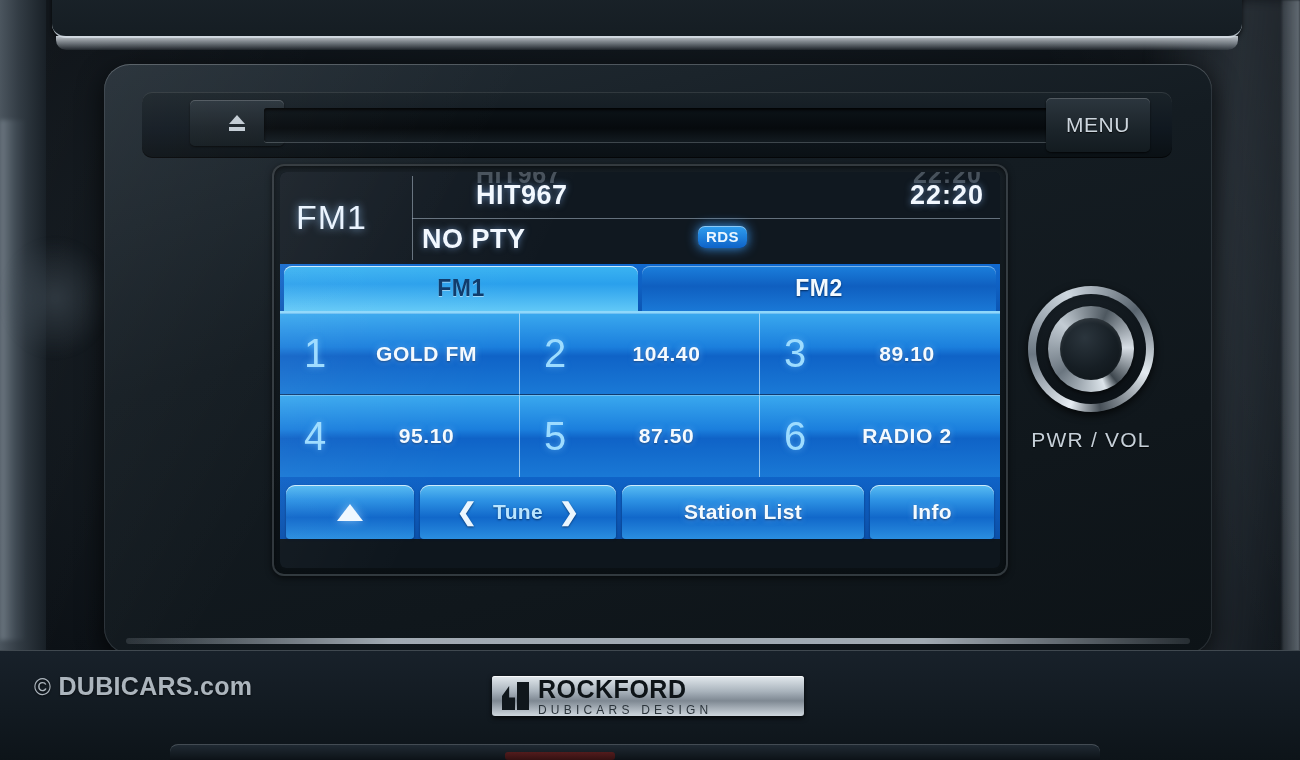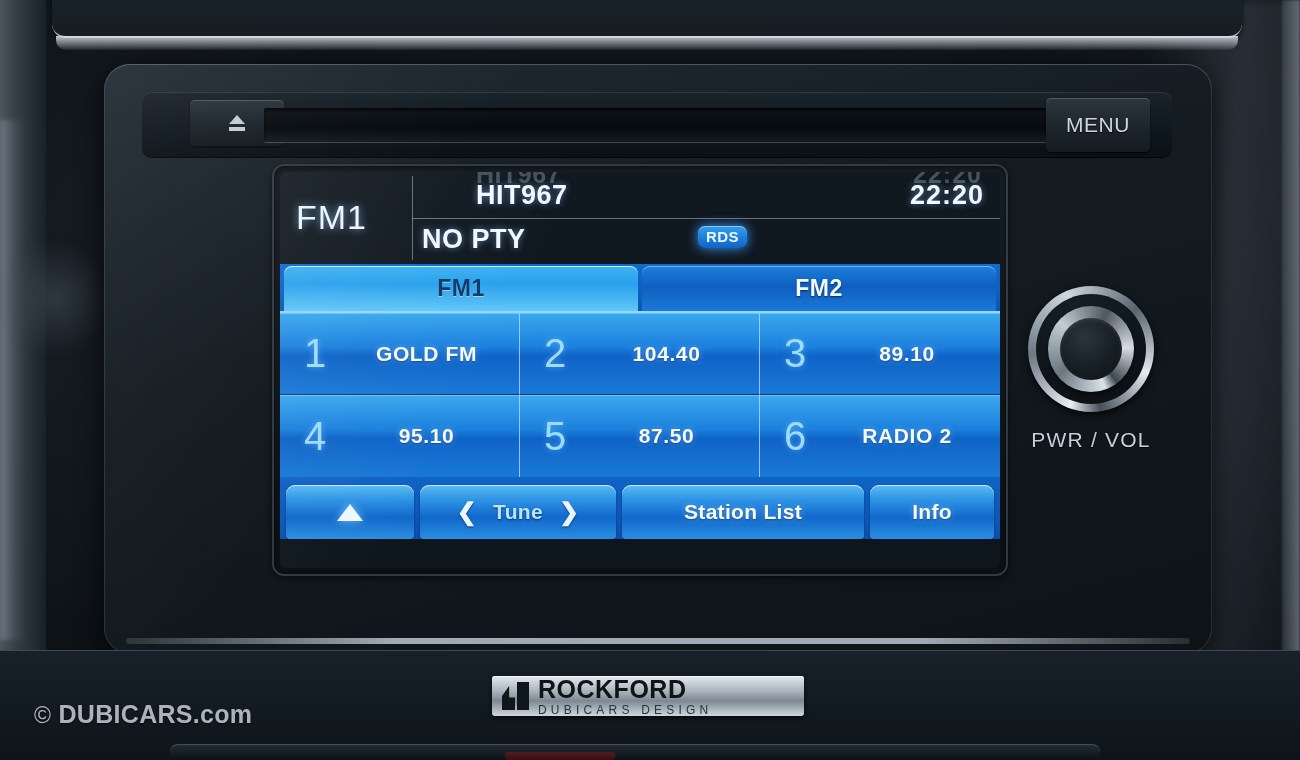--- a/index.html
+++ b/index.html
@@ -338,21 +338,21 @@
     border-radius: 8px 8px 0 0;
     border-top: 1px solid rgba(150,162,172,0.4);
   }
   .bottom-red {
     position:absolute; left:505px; top:752px; width:110px; height:8px;
     background: linear-gradient(180deg, #5d1b1b, #3a1010);
     border-radius:3px; opacity:.85;
   }
 
   .watermark {
-    position:absolute; left:34px; top:700px;
+    position:absolute; left:34px; top:672px;
     font-size:25px; font-weight:bold; color:#b9c2ca; letter-spacing:.3px;
     opacity:.92;
     text-shadow: 0 1px 2px rgba(0,0,0,0.7);
   }
   .watermark .copy { font-weight:normal; font-size:23px; }
 </style>
 </head>
 <body>
 
 <div id="dash">

